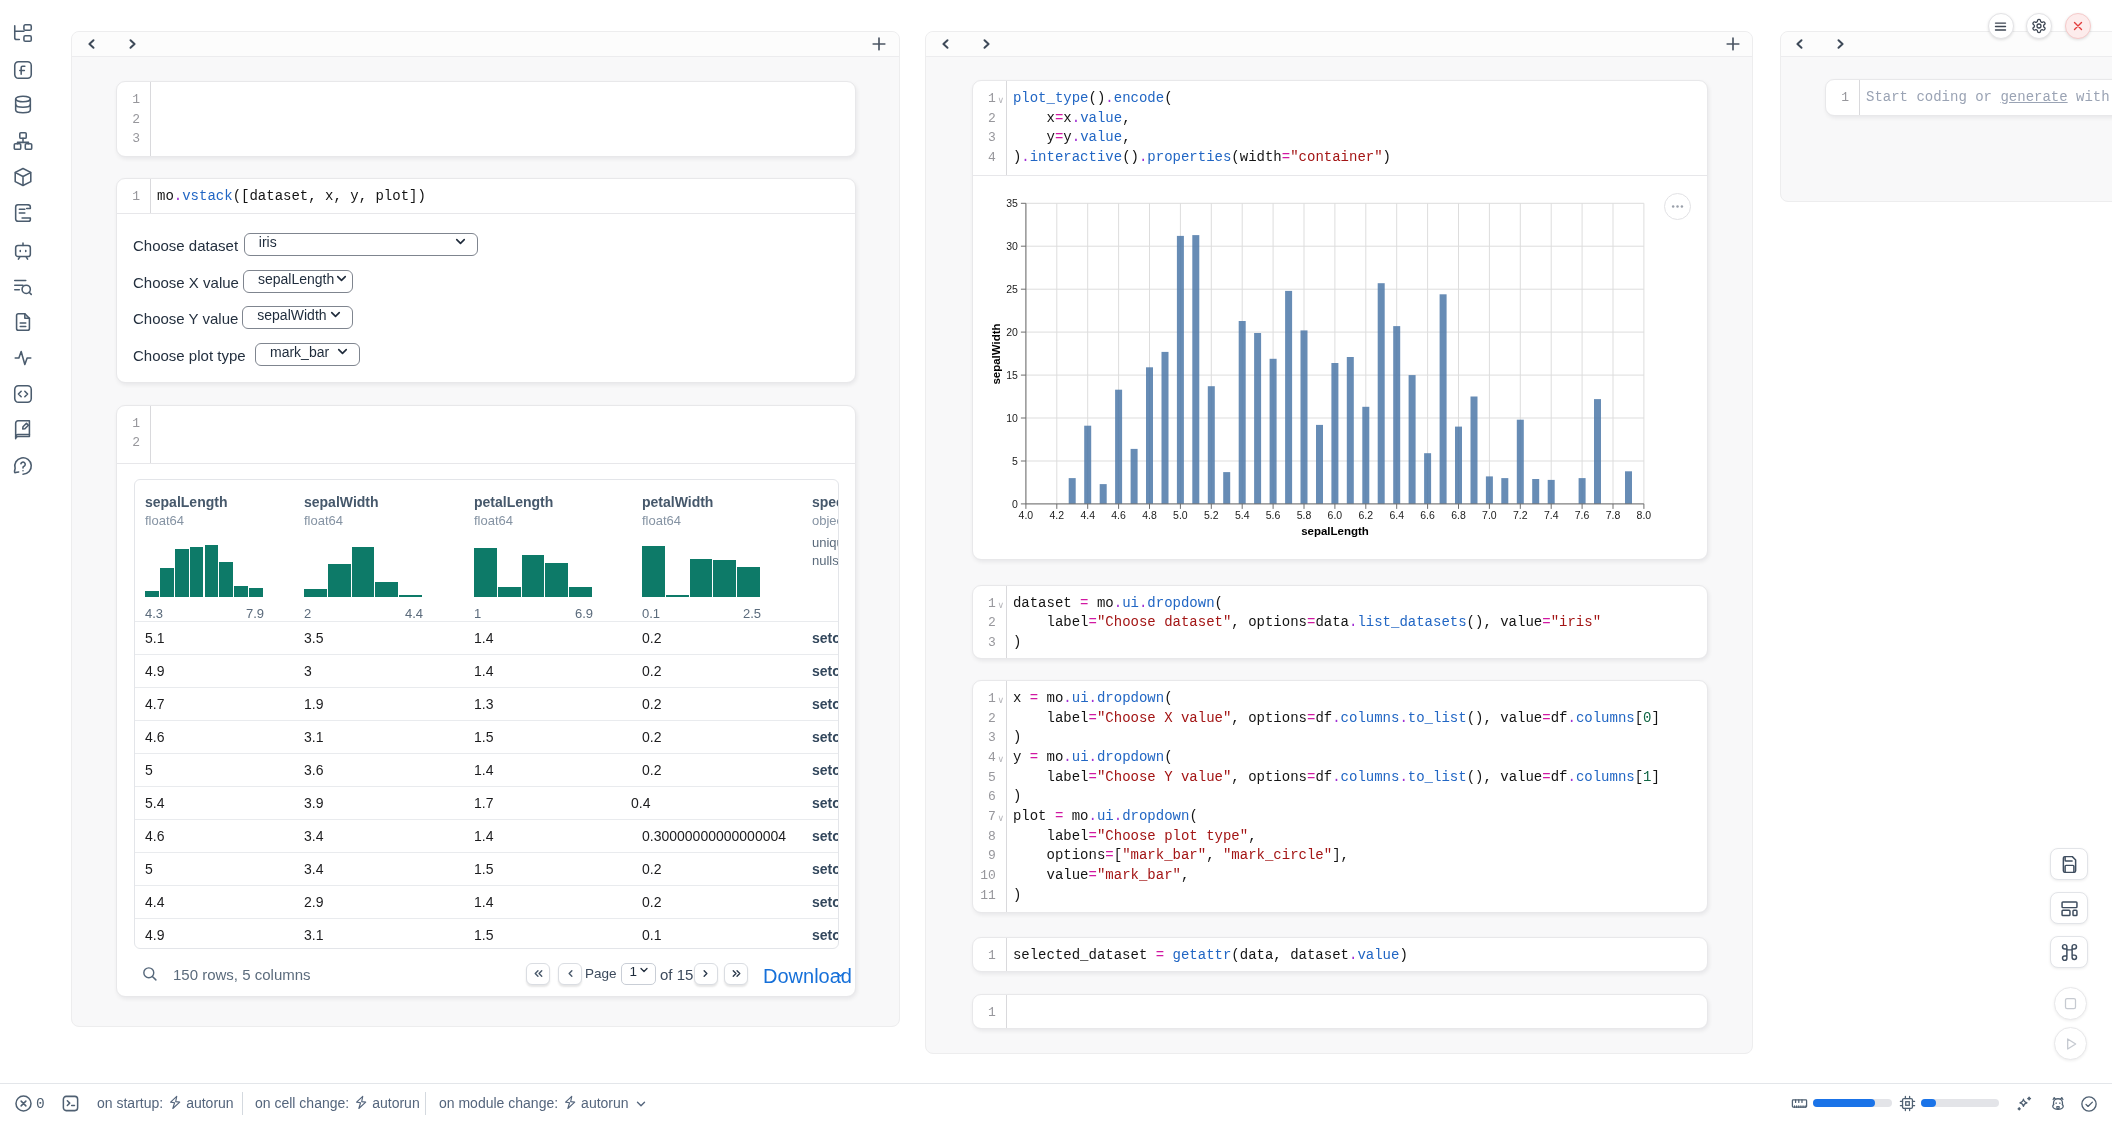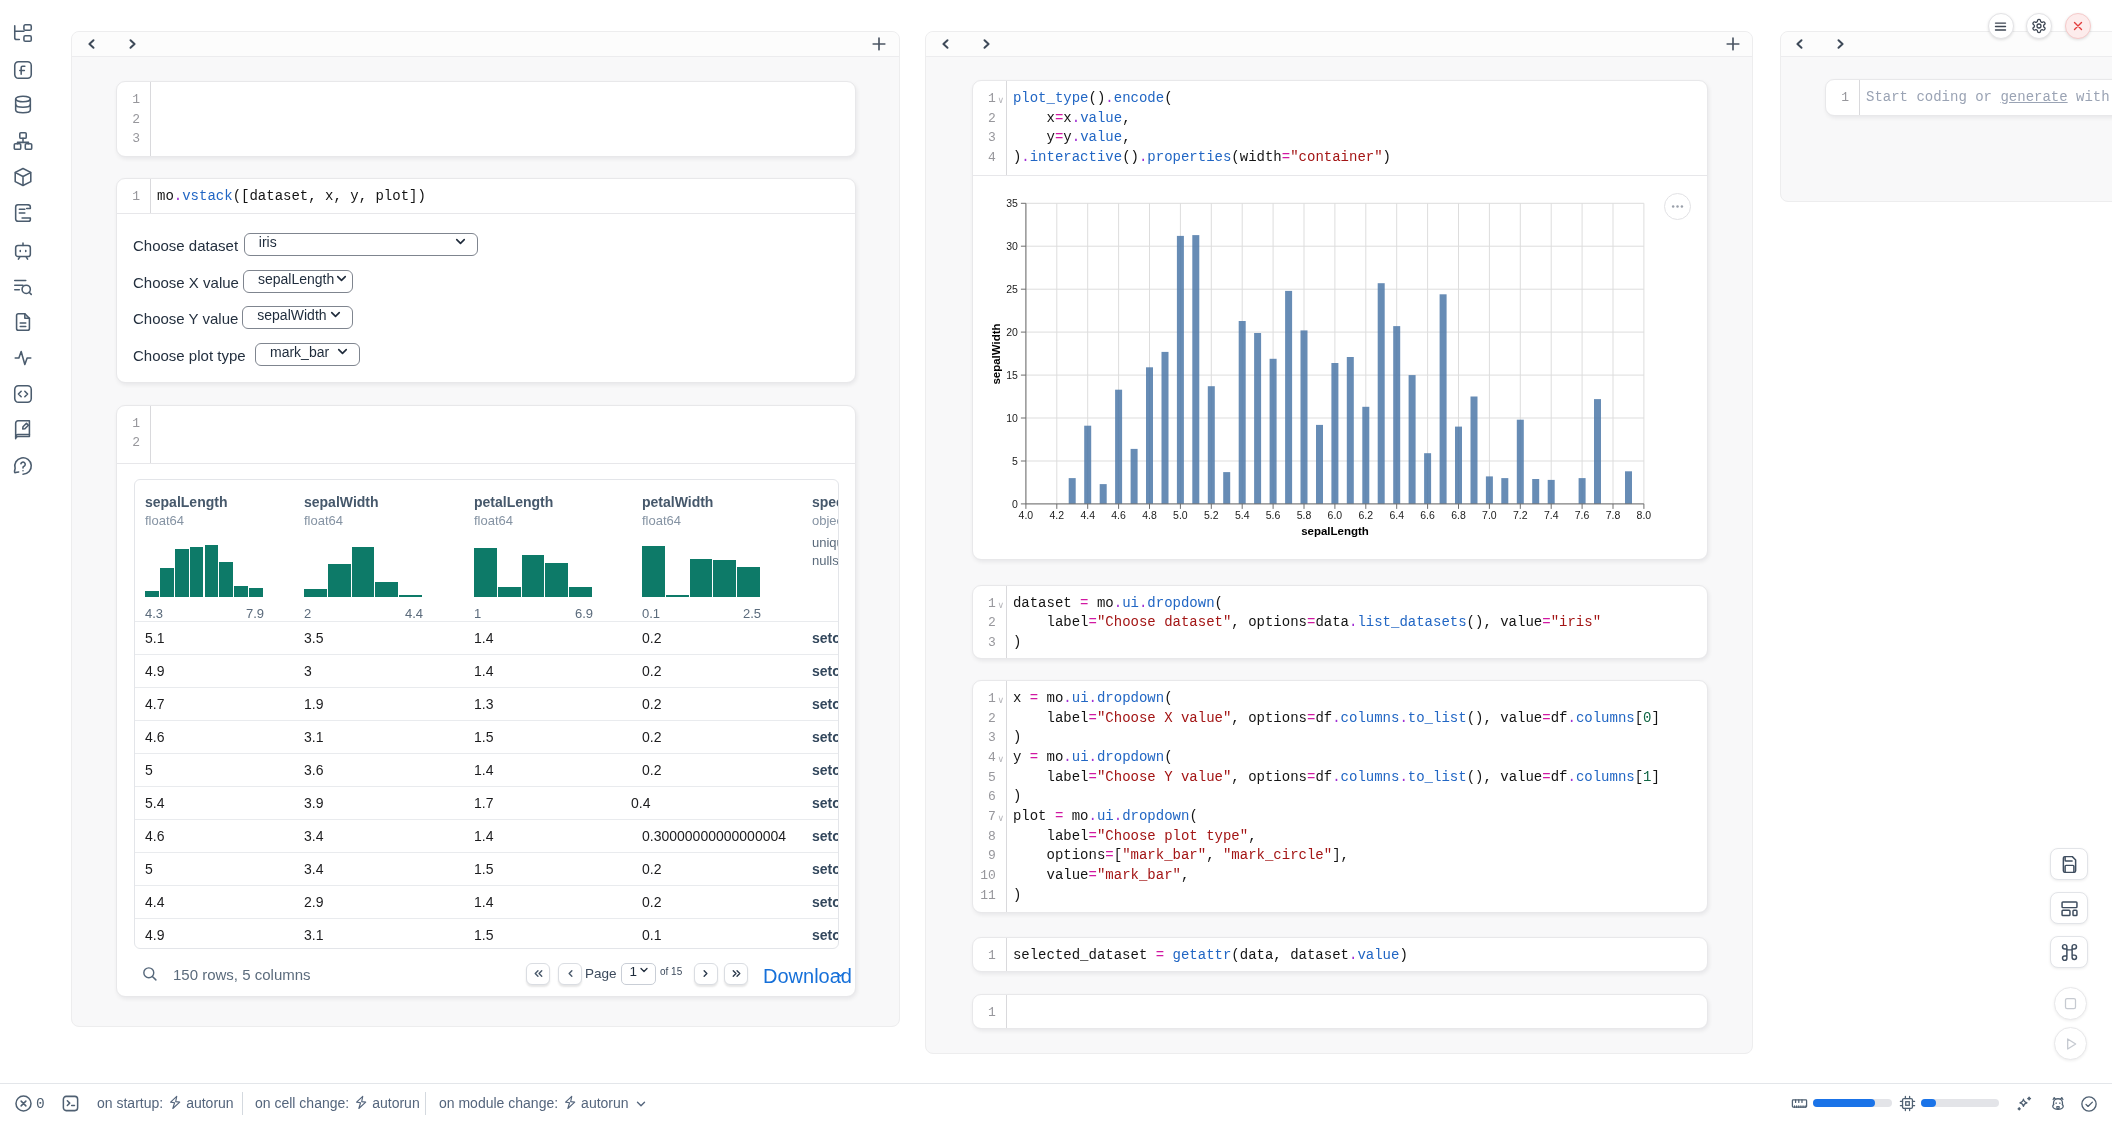--- a/index.html
+++ b/index.html
@@ -326,21 +326,21 @@
         <path d="m14.5 17-5-5 5-5"></path>
       </svg>
     </div>
     <div class="statxt" style="left:468px;top:560.5px;font-size:13.5px;color:#3c4a5c">Page</div>
     <div class="sel" style="left:503.5px;top:557.0px;width:35px;height:22px;border-width:1px;border-color:#c9ced6;border-radius:5px">
       <span style="padding-left:8px;font-size:13.5px">1</span>
       <svg style="margin-right:5px" width="12" height="12" viewBox="0 0 24 24" fill="none" stroke="#202c3c" stroke-width="2.6" stroke-linecap="round" stroke-linejoin="round">
         <path d="m6 9 6 6 6-6"></path>
       </svg>
     </div>
-    <div class="statxt" style="left:543px;top:560.5px;font-size:10px;color:#3c4a5c">of 15</div>
+    <div class="statxt" style="left:543px;top:560.5px;font-size:15px;color:#3c4a5c">of 15</div>
     <div class="fbtn" style="left:576.6px;top:557.0px;color:#2b3a4d">
       <svg width="13" height="13" viewBox="0 0 24 24" fill="none" stroke="currentColor" stroke-width="2.6" stroke-linecap="round" stroke-linejoin="round">
         <path d="m9.5 17 5-5-5-5"></path>
       </svg>
     </div>
     <div class="fbtn" style="left:607px;top:557.0px;color:#2b3a4d">
       <svg width="13" height="13" viewBox="0 0 24 24" fill="none" stroke="currentColor" stroke-width="2.6" stroke-linecap="round" stroke-linejoin="round">
         <path d="m13 17 5-5-5-5M6 17l5-5-5-5"></path>
       </svg>
     </div>

